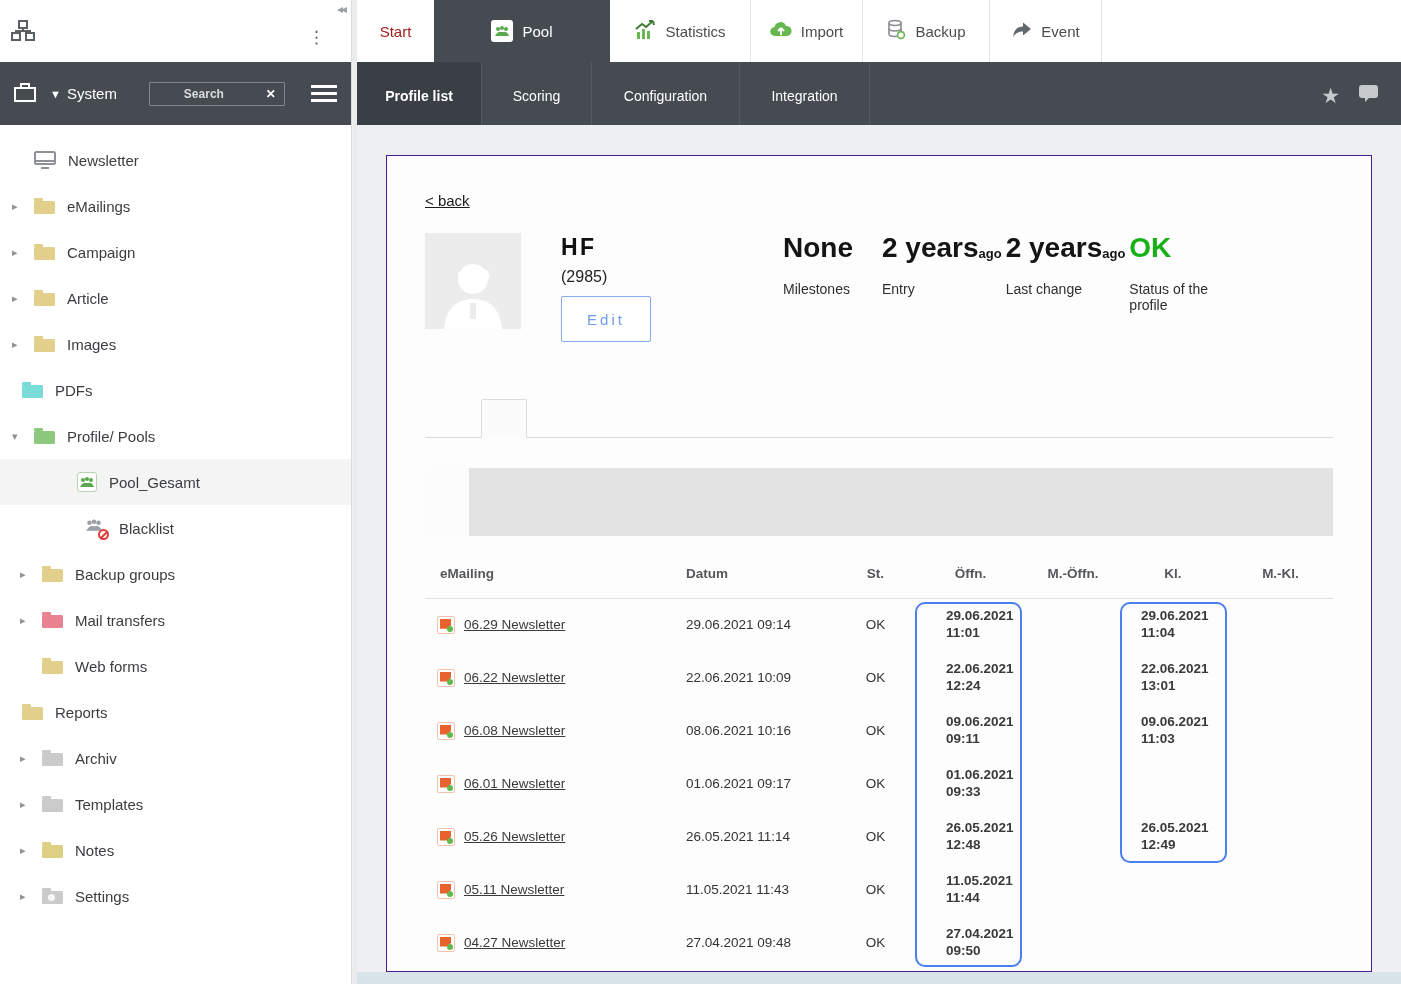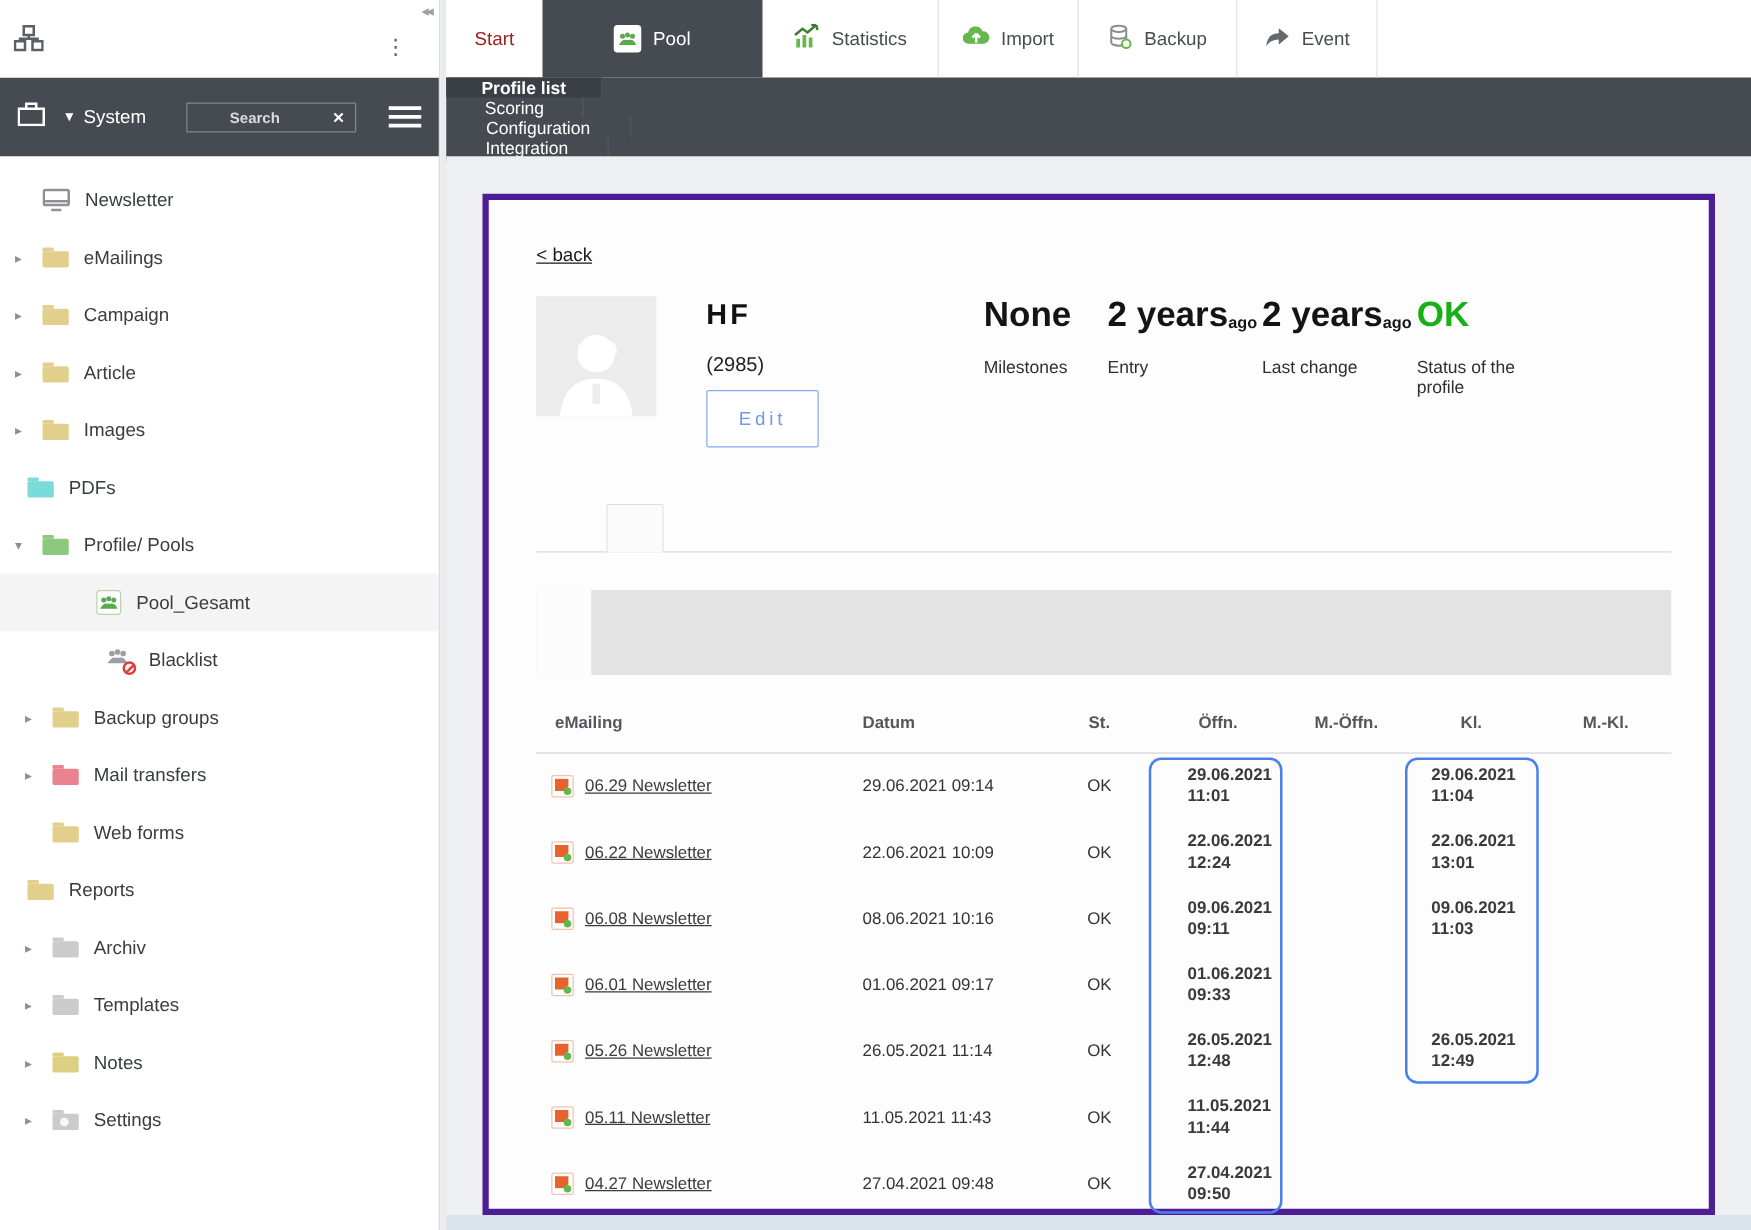--- a/index.html
+++ b/index.html
@@ -59,46 +59,46 @@
   .nav1-tab { display:flex; align-items:center; justify-content:center; gap:9px;
     font-size:15px; color:#4a4d50; cursor:pointer; border-right:1px solid #e2e4e5; }
   .nav1-tab.start { width:77px; color:#9e2020; border-right:none; }
   .nav1-tab.pool { width:176px; background:#464b51; color:#fff; border-right:none; }
   .nav1-tab.stats { width:141px; }
   .nav1-tab.import { width:112px; }
   .nav1-tab.backup { width:127px; }
   .nav1-tab.event { width:112px; }
   .pool-tab-icon { width:22px; height:22px; background:#fff; border-radius:3px;
     display:flex; align-items:center; justify-content:center; }
-  .nav2 { height:67px; background:#464b51; display:flex; align-items:stretch;flex-direction:column; }
+  .nav2 { height:67px; background:#464b51; display:flex; align-items:stretch; }
   .nav2-item { display:flex; align-items:center; justify-content:center; font-size:14px;
     color:#fff; cursor:pointer; border-right:1px solid #54595f; }
   .nav2-item.active { background:#3a3f45; font-weight:bold; }
   .nav2-item.i0 { width:125px; } .nav2-item.i1 { width:110px; }
   .nav2-item.i2 { width:148px; } .nav2-item.i3 { width:130px; }
   .nav2-right { margin-left:auto; display:flex; align-items:center; gap:18px;
     padding-right:22px; }
   .star-icon { color:#c6cacd; font-size:21px; cursor:pointer; }
   .bubble-icon { cursor:pointer; }
 
   
   .content { position:absolute; left:0; top:125px; width:1044px; height:859px;
     background:#edeff0; }
   .bottom-band { position:absolute; left:0; bottom:0; width:100%; height:12px;
     background:#d9e3ea; }
   .card { position:absolute; left:29px; top:30px; width:986px; height:817px;
-    background:#fdfdfd; border:5px solid #4c1d95; }
+    background:#fdfdfd; border:1px solid #4c1d95; }
   .back-link { position:absolute; left:38px; top:36px; font-size:15px; color:#1a1a1a;
     text-decoration:underline; cursor:pointer; }
   .avatar { position:absolute; left:38px; top:77px; width:96px; height:96px;
     background:#ececec; display:flex; align-items:flex-end; justify-content:center;
     overflow:hidden; }
   .profile-name-block { position:absolute; left:174px; top:78px; }
   .profile-name { font-size:23px; font-weight:bold; letter-spacing:2.5px; color:#111; }
-  .profile-id { font-size:16px; color:#222; margin-top:19px; }
+  .profile-id { font-size:16px; color:#222; margin-top:7px; }
   .edit-btn { margin-top:10px; width:90px; height:46px; background:#fff;
     border:1px solid #86abef; border-radius:2px; color:#6e9ceb; font-size:15px;
     letter-spacing:3px; cursor:pointer; font-family:"Liberation Sans",sans-serif; }
   .stats-row { position:absolute; left:396px; top:76px; display:flex; }
   .stat { padding-right:4px; }
   .stat-value { font-size:28px; font-weight:bold; color:#141414; white-space:nowrap; }
   .stat-suffix { font-size:13px; font-weight:bold; position:relative; top:1px; }
   .stat-label { font-size:14px; color:#2f2f2f; margin-top:17px; width:95px; line-height:1.15;}
 
   .lower { position:absolute; left:38px; top:225px; width:908px; }

